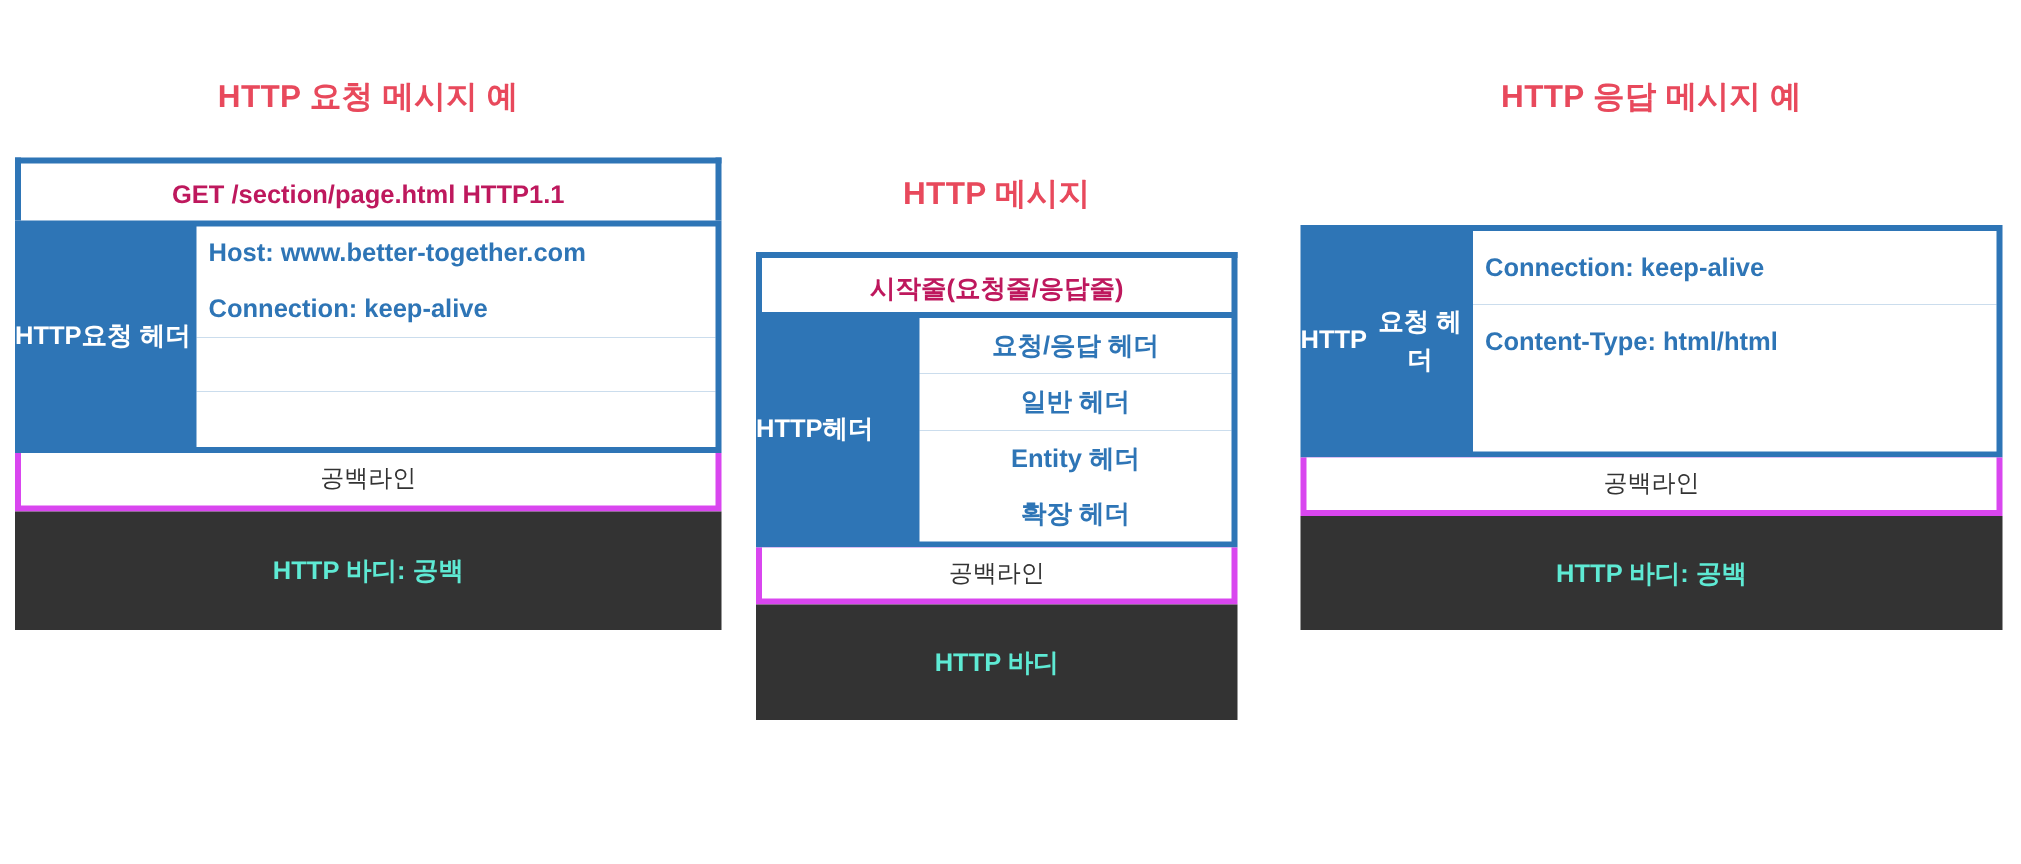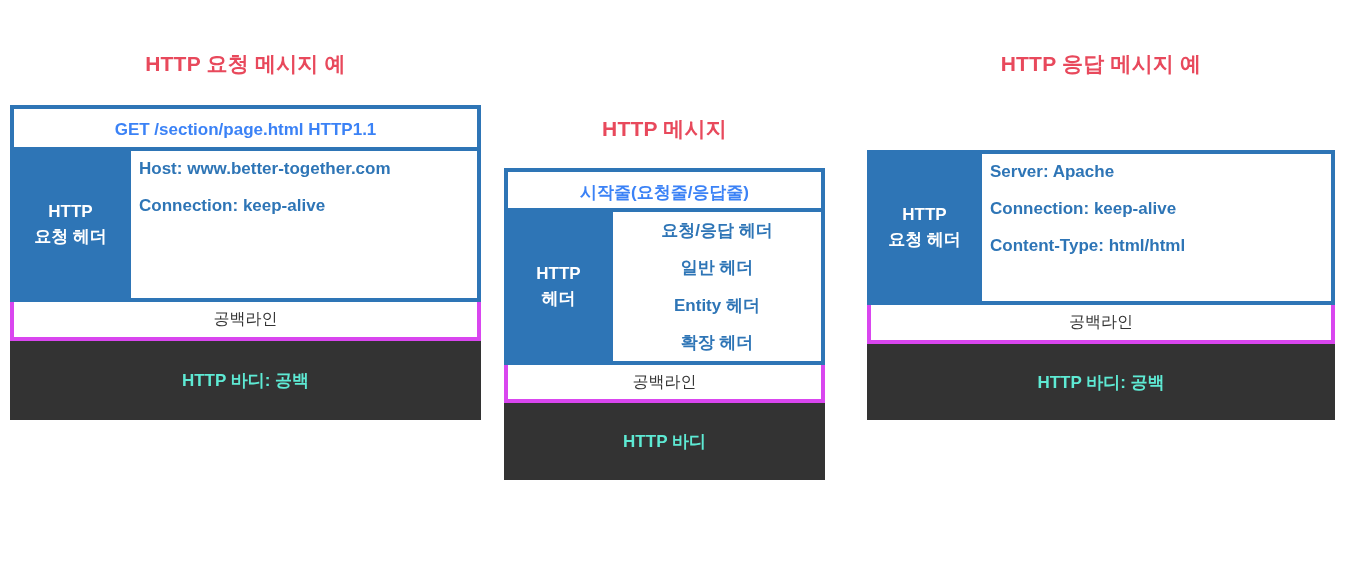--- a/index.html
+++ b/index.html
@@ -33,21 +33,21 @@
   
   .startline {
     position: absolute;
     box-sizing: border-box;
     background: #ffffff;
     border: 4px solid #2e75b6;
     border-bottom-width: 0;
     display: flex;
     align-items: center;
     justify-content: center;
-    color: #3b82f6;
+    color: #be185d;
     font-size: 17px;
     font-weight: bold;
   }
   .startline .inner {
     position: absolute;
     left: 4px; right: 4px; top: 4px; bottom: 0;
     background: #ffffff;
     display: flex;
     align-items: center;
     justify-content: center;
@@ -58,23 +58,23 @@
     position: absolute;
     background: #2e75b6;
     box-sizing: border-box;
     display: flex;
   }
   .header-label {
     color: #ffffff;
     font-weight: bold;
     font-size: 17px;
     display: flex;
-    flex-direction: column;
-    align-items: center;
-    justify-content: center;
+    flex-direction: row;
+    align-items: center;
+    justify-content: flex-start;
     line-height: 1.45;
     flex: 0 0 auto;
     text-align: center;
   }
   .header-rows {
     flex: 1 1 auto;
     display: flex;
     flex-direction: column;
     padding: 4px 4px 4px 0;
     box-sizing: border-box;
@@ -190,21 +190,20 @@
 
   <div class="panel-title" style="top:0px;">HTTP 응답 메시지 예</div>
 
 
   <div class="headerband" style="left:0px; top:100px; width:468px; height:155px;">
     <div class="header-label" style="width:115px;">
       <span>HTTP</span>
       <span>요청 헤더</span>
     </div>
     <div class="header-rows">
-      <div class="header-row left-align">Server: Apache</div>
       <div class="header-row left-align">Connection: keep-alive</div>
       <div class="header-row left-align">Content-Type: html/html</div>
       <div class="header-row left-align"></div>
     </div>
   </div>
 
   <div class="blankline" style="left:0px; top:255px; width:468px; height:39px;">
     <div class="inner">공백라인</div>
   </div>
 

